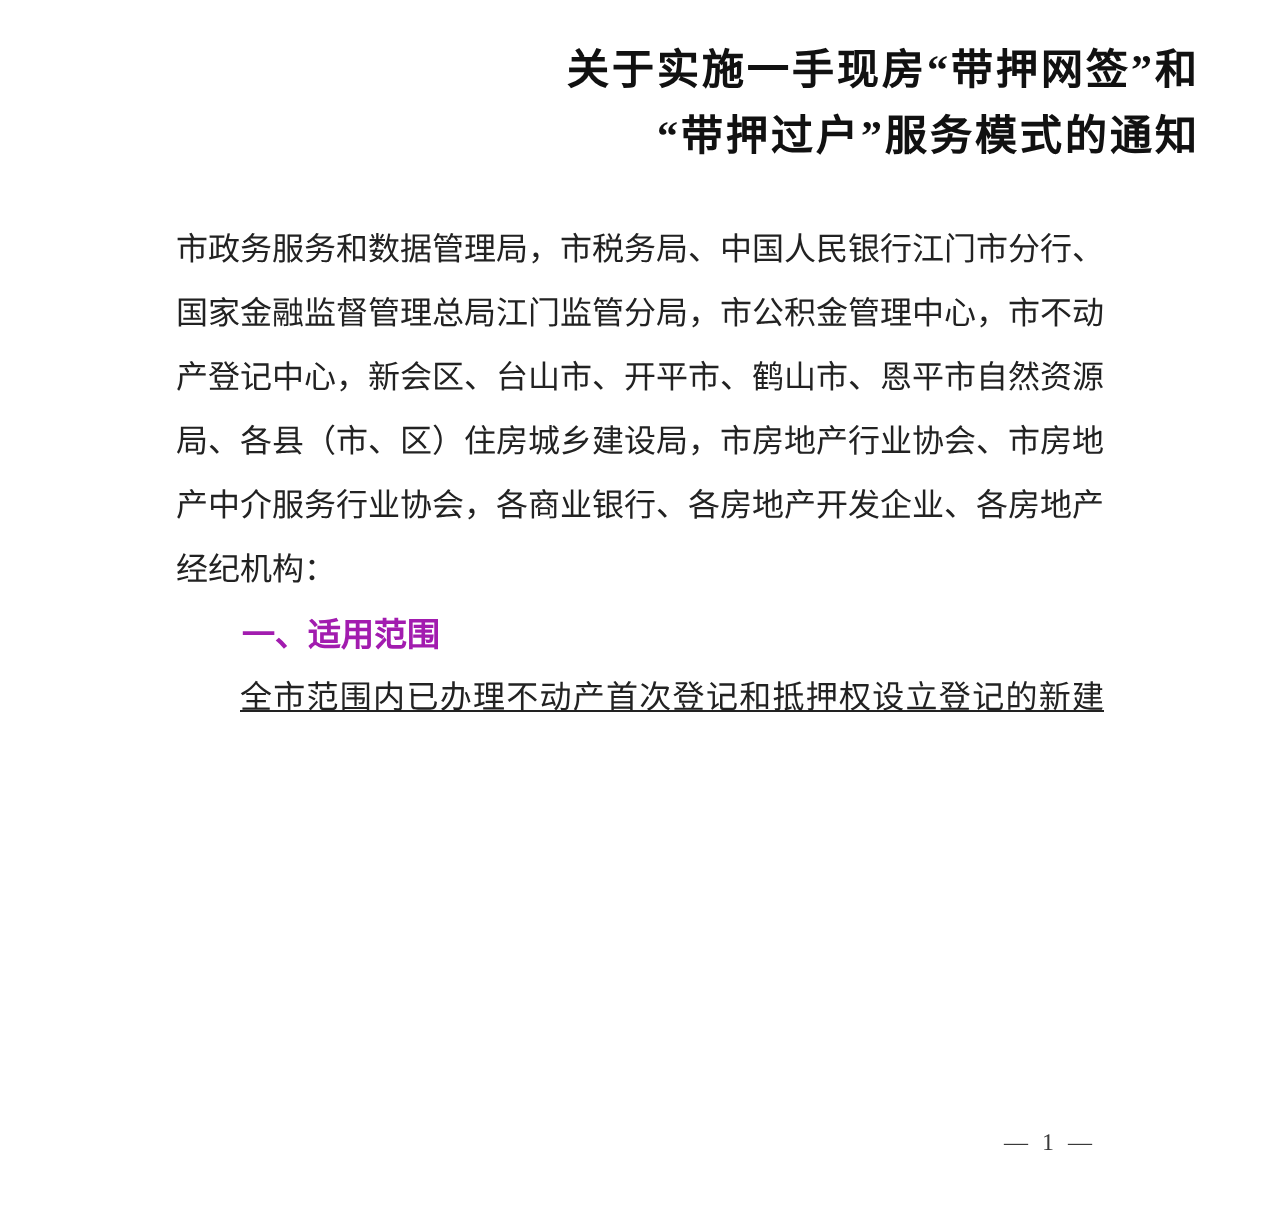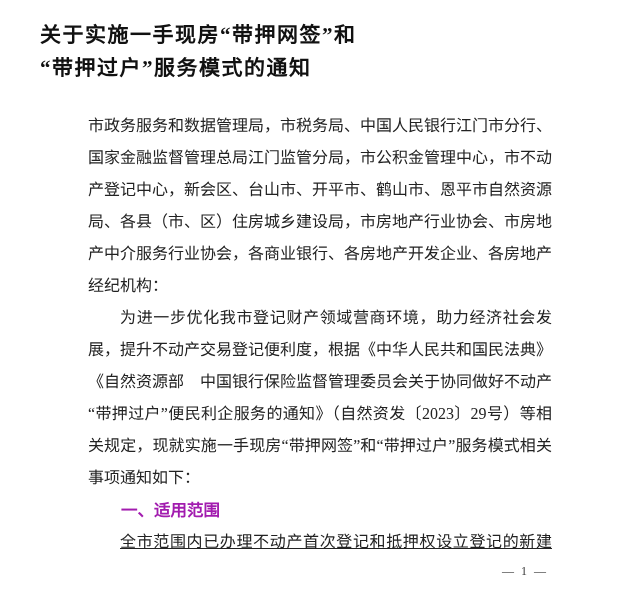--- a/index.html
+++ b/index.html
@@ -11,21 +11,21 @@
     position: relative;
     width: 640px;
     height: 603px;
     background: #ffffff;
     overflow: hidden;
     font-family: "Liberation Serif", serif;
     color: #1f1f1f;
   }
   .doc-title {
     margin: 19px 40px 0 40px;
-    text-align: left;
+    text-align: right;
     font-weight: bold;
     font-size: 21px;
     line-height: 33px;
     letter-spacing: 1.5px;
     color: #111111;
   }
   .doc-body {
     margin: 25px 88px 16px 88px;
     width: 464px;
     font-size: 16px;
@@ -67,20 +67,19 @@
 
 <div class="page">
 
   <div class="doc-title">
     <div>关于实施一手现房“带押网签”和</div>
     <div>“带押过户”服务模式的通知</div>
   </div>
 
   <div class="doc-body">
     <p class="para-addressees">市政务服务和数据管理局，市税务局、中国人民银行江门市分行、国家金融监督管理总局江门监管分局，市公积金管理中心，市不动产登记中心，新会区、台山市、开平市、鹤山市、恩平市自然资源局、各县（市、区）住房城乡建设局，市房地产行业协会、市房地产中介服务行业协会，各商业银行、各房地产开发企业、各房地产经纪机构：</p>
-    <p class="para-indent">为进一步优化我市登记财产领域营商环境，助力经济社会发展，提升不动产交易登记便利度，根据《中华人民共和国民法典》《自然资源部　中国银行保险监督管理委员会关于协同做好不动产“带押过户”便民利企服务的通知》（自然资发〔2023〕29号）等相关规定，现就实施一手现房“带押网签”和“带押过户”服务模式相关事项通知如下：</p>
     <p class="section-heading">一、适用范围</p>
     <p class="para-fill">全市范围内已办理不动产首次登记和抵押权设立登记的新建</p>
   </div>
 
   <div class="page-number">— 1 —</div>
 
 </div>
 
 </body></html>

